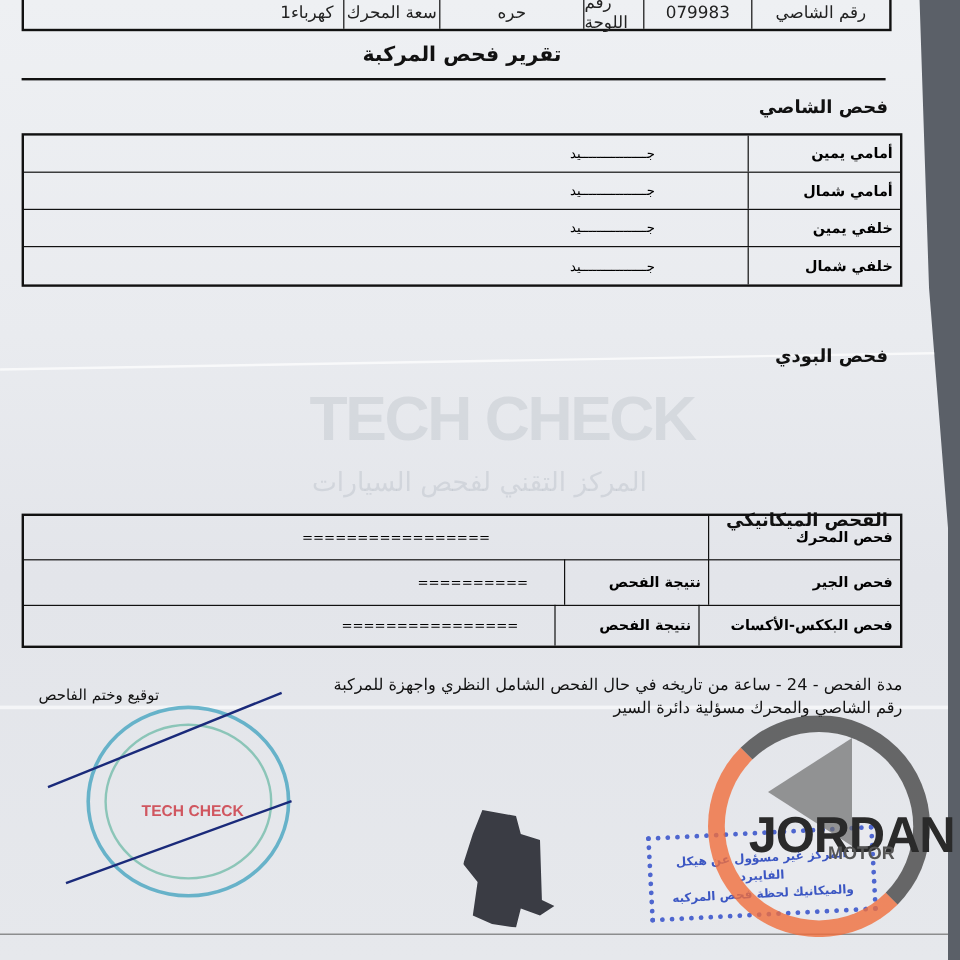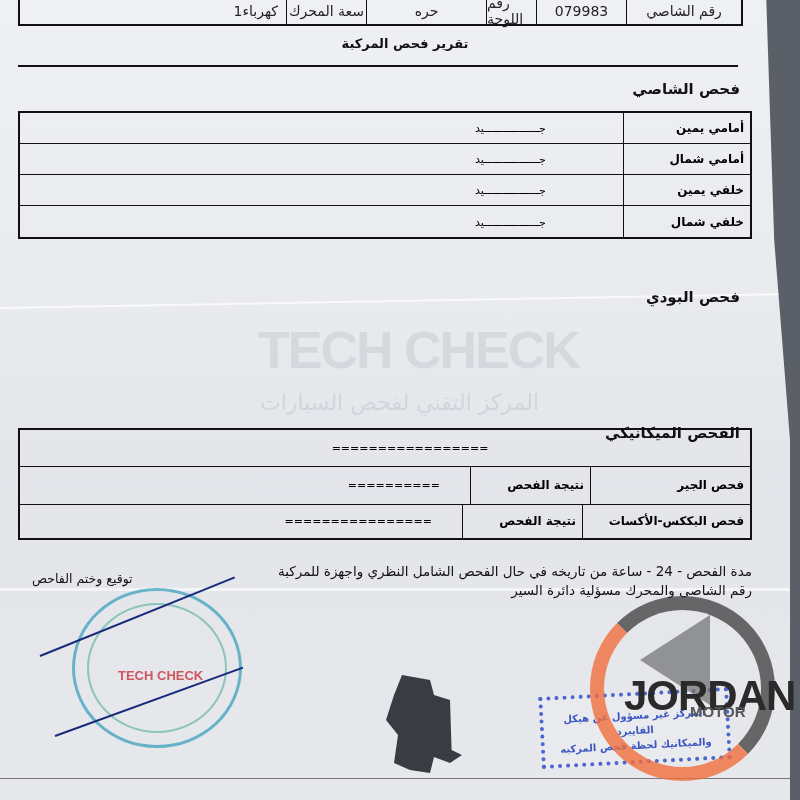--- a/index.html
+++ b/index.html
@@ -18,21 +18,21 @@
   .fold2 { position:absolute; left:0; top:588px; width:790px; height:3px; background:rgba(255,255,255,.6); }
   .rtl { direction:rtl; }
   .b { border:2px solid #111; box-sizing:border-box; position:absolute; }
   .t { position:absolute; color:#111; white-space:nowrap; }
 
   
   .toprow { left:18px; top:-4px; width:725px; height:30px; display:flex; flex-direction:row-reverse; }
   .toprow .c { border-left:1.5px solid #111; height:100%; display:flex; align-items:center; justify-content:center; font-size:14px; color:#222; box-sizing:border-box; }
   .toprow .c:last-child { border-left:none; }
 
-  .title { left:0; width:770px; top:36px; text-align:center; font-size:13px; font-weight:bold;padding-left:20px; }
+  .title { left:0; width:770px; top:36px; text-align:center; font-size:17px; font-weight:bold; }
   .titleline { position:absolute; left:18px; top:65px; width:720px; height:2px; background:#111; }
 
   .sect { right:50px; font-size:15px; font-weight:bold; }
 
   .grid-row { position:absolute; left:18px; width:734px; border-bottom:1.5px solid #111; display:flex; flex-direction:row-reverse; box-sizing:border-box; }
   .grid-row:last-child { border-bottom:none; }
   .lbl { width:127px; border-left:1.5px solid #111; font-size:12px; font-weight:bold; display:flex; align-items:center; padding-right:6px; box-sizing:border-box; height:100%; direction:rtl; }
   .val { flex:1; position:relative; font-size:11px; height:100%; }
   .val span { position:absolute; left:455px; top:50%; transform:translateY(-50%); direction:rtl; letter-spacing:0; }
 
@@ -105,20 +105,21 @@
         </div>
     </div>
   </div>
 
   <div class="t sect rtl" style="top:252px;margin-top:36px;">فحص البودي</div>
 
   <div class="t sect rtl" style="top:424px;">الفحص الميكانيكي</div>
   <div class="b" style="left:18px; top:428px; width:734px; height:112px;">
 
     <div style="position:absolute; left:0; top:0; width:730px; height:36px; border-bottom:1.5px solid #111; display:flex; flex-direction:row-reverse;">
+      <div class="lbl" style="width:160px;">فحص المحرك</div>
       <div style="flex:1; display:flex; align-items:center; justify-content:center; font-size:11px; padding-left:50px;">=================</div>
     </div>
 
     <div style="position:absolute; left:0; top:36px; width:730px; height:38px; border-bottom:1.5px solid #111; display:flex; flex-direction:row-reverse;">
       <div class="lbl" style="width:160px;">فحص الجير</div>
       <div class="lbl" style="width:120px; font-weight:bold;">نتيجة الفحص</div>
       <div style="flex:1; display:flex; align-items:center; justify-content:flex-end; padding-right:30px; font-size:11px;">==========</div>
     </div>
 
     <div style="position:absolute; left:0; top:74px; width:730px; height:34px; display:flex; flex-direction:row-reverse;">

